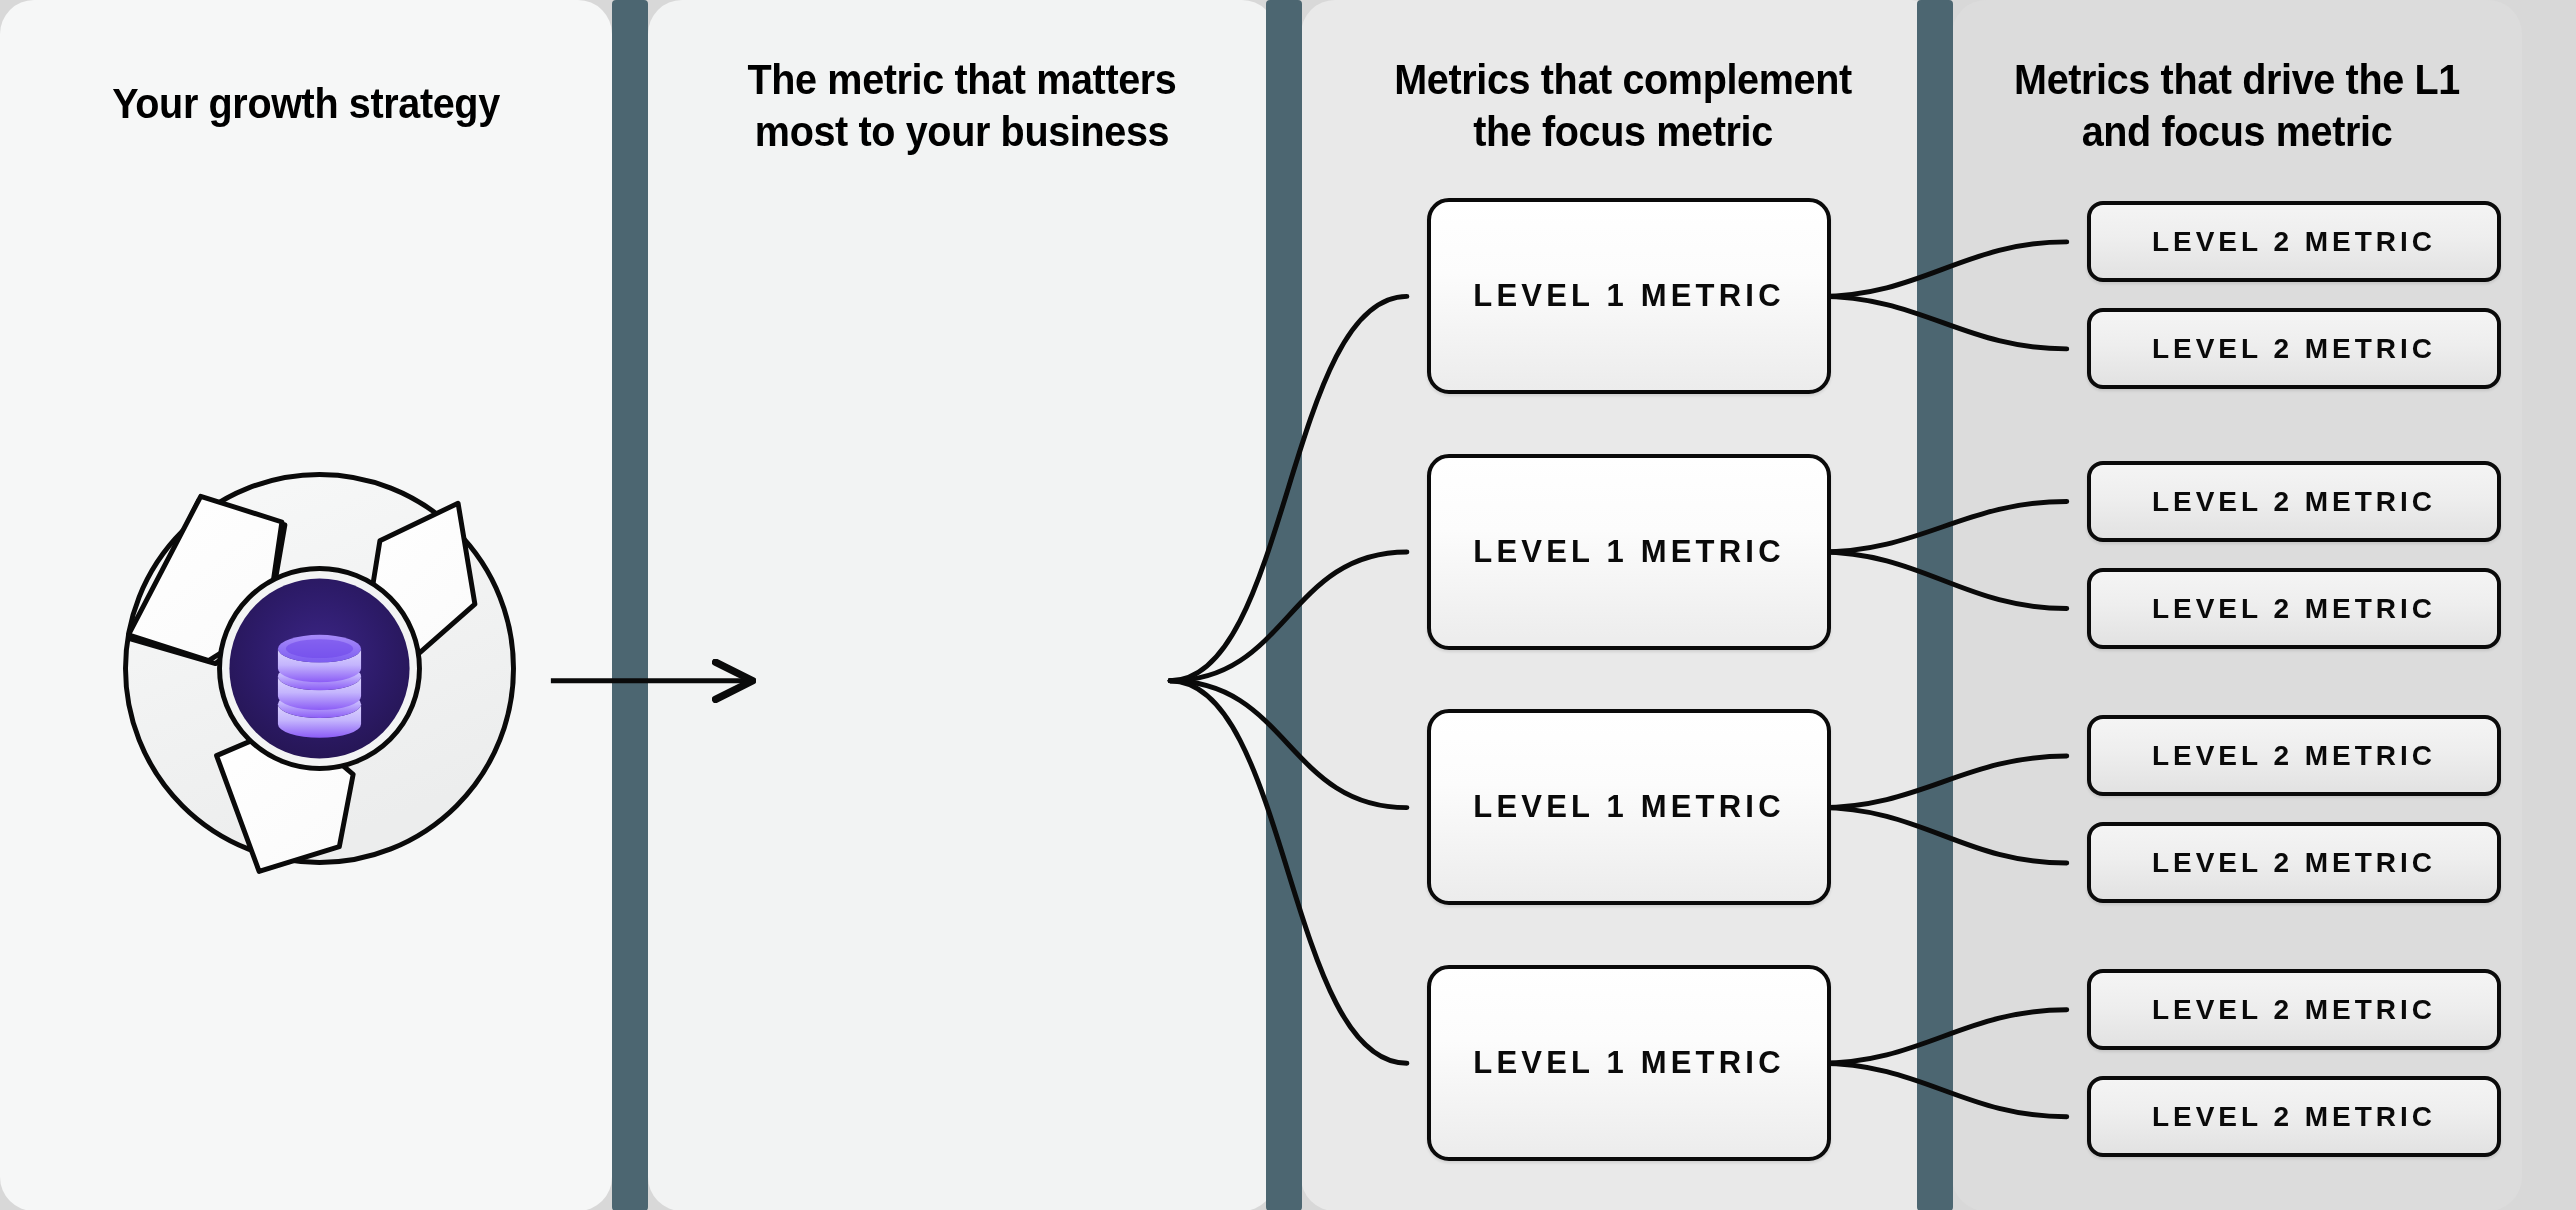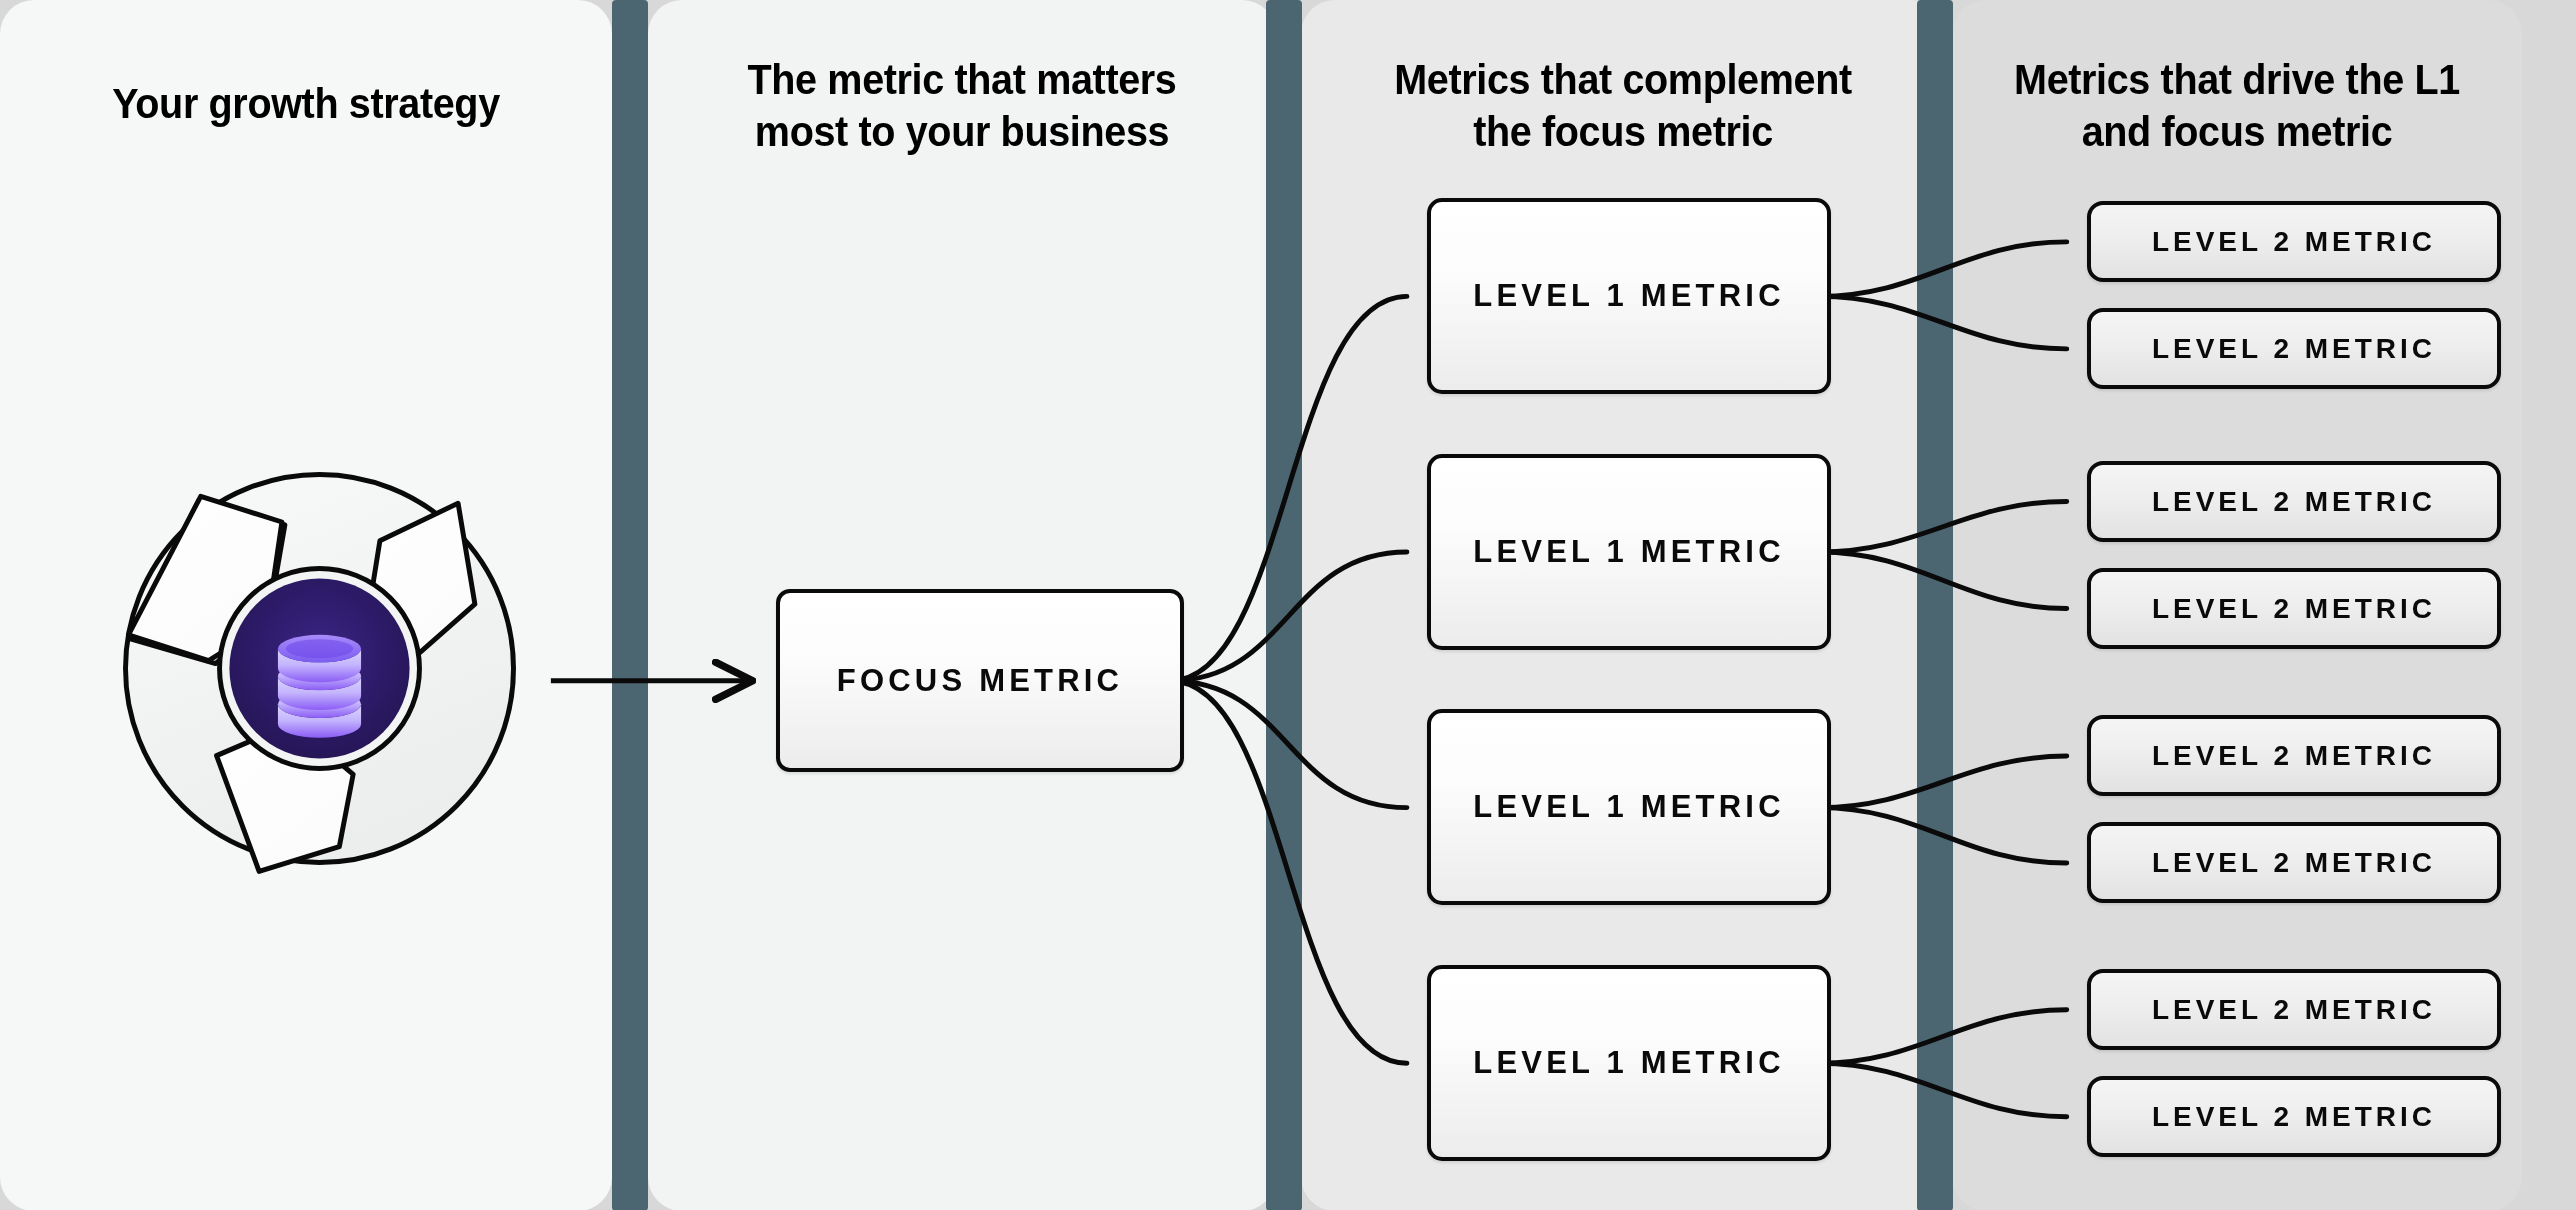--- a/index.html
+++ b/index.html
@@ -82,21 +82,21 @@
   }
   .node-focus {
     left: 760px; top: 589px;
     width: 408px; height: 183px;
     border-radius: 14px;
     font-size: 31px;
     letter-spacing: 4.2px;
   }
   .node-l1 {
     width: 404px; height: 196px;
-    border-radius: 15px;
+    border-radius: 22px;
     font-size: 31px;
     letter-spacing: 4.2px;
   }
   .node-l2 {
     width: 414px; height: 81px;
     border-radius: 16px;
     font-size: 28px;
     letter-spacing: 4px;
     background: linear-gradient(to bottom, #f4f4f4 0%, #eeeeee 45%, #e2e2e2 100%);
   }
@@ -208,21 +208,20 @@
       <path d="M 1836 557 C 1940 557 1982 614 2086 614"></path>
 
       <path d="M 1836 815 C 1940 815 1982 763 2086 763"></path>
       <path d="M 1836 815 C 1940 815 1982 871 2086 871"></path>
 
       <path d="M 1836 1073 C 1940 1073 1982 1019 2086 1019"></path>
       <path d="M 1836 1073 C 1940 1073 1982 1127 2086 1127"></path>
     </g>
   </svg>
 
-  <div class="node node-focus">FOCUS METRIC</div>
 
   <div class="node node-l1" style="left:1411px; top:198px;">LEVEL 1 METRIC</div>
   <div class="node node-l1" style="left:1411px; top:454px;">LEVEL 1 METRIC</div>
   <div class="node node-l1" style="left:1411px; top:709px;">LEVEL 1 METRIC</div>
   <div class="node node-l1" style="left:1411px; top:965px;">LEVEL 1 METRIC</div>
 
   <div class="node node-l2" style="left:2071px; top:201px;">LEVEL 2 METRIC</div>
   <div class="node node-l2" style="left:2071px; top:308px;">LEVEL 2 METRIC</div>
   <div class="node node-l2" style="left:2071px; top:461px;">LEVEL 2 METRIC</div>
   <div class="node node-l2" style="left:2071px; top:568px;">LEVEL 2 METRIC</div>

